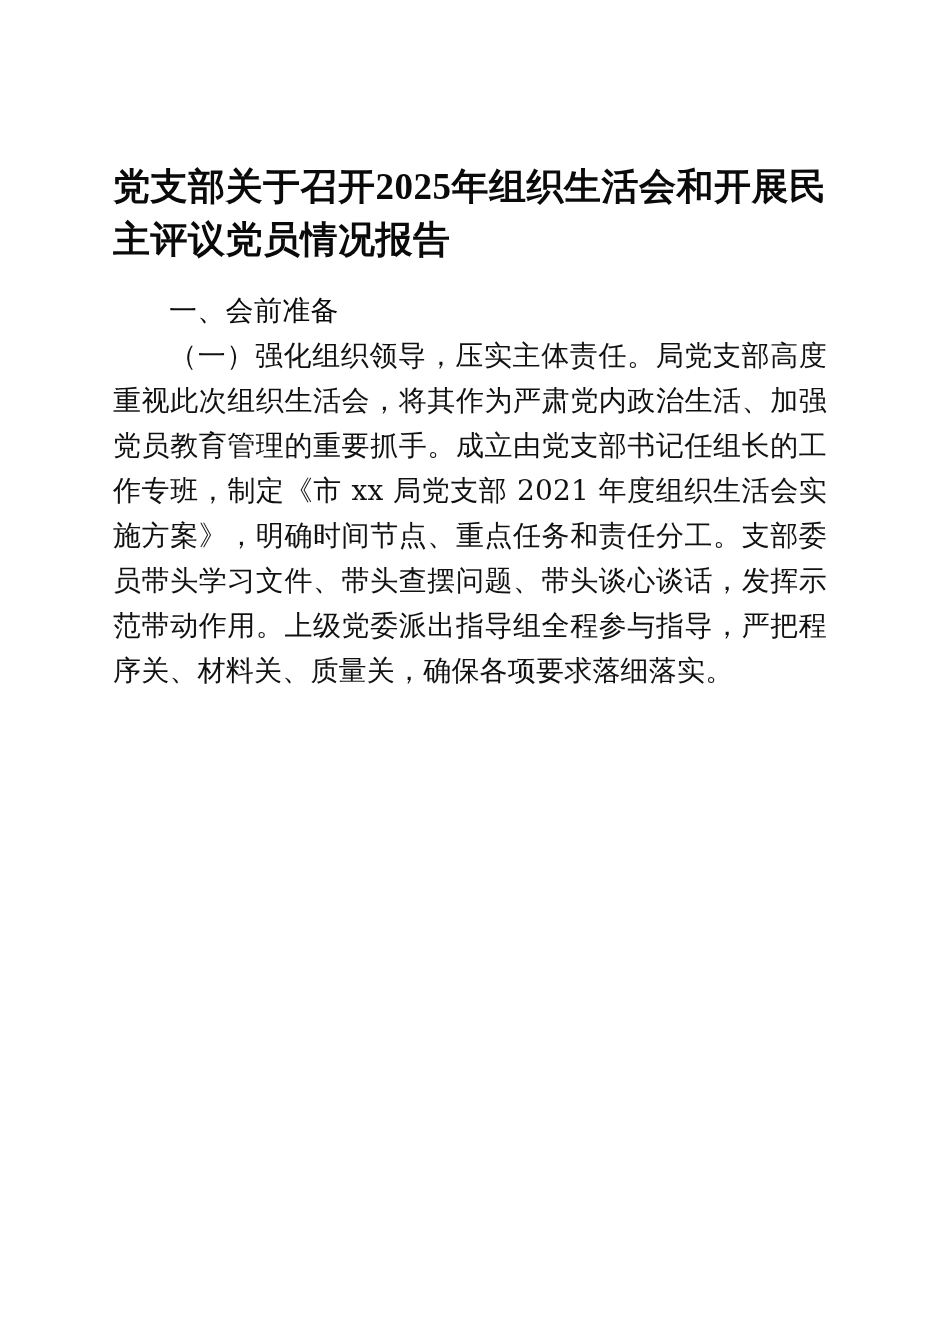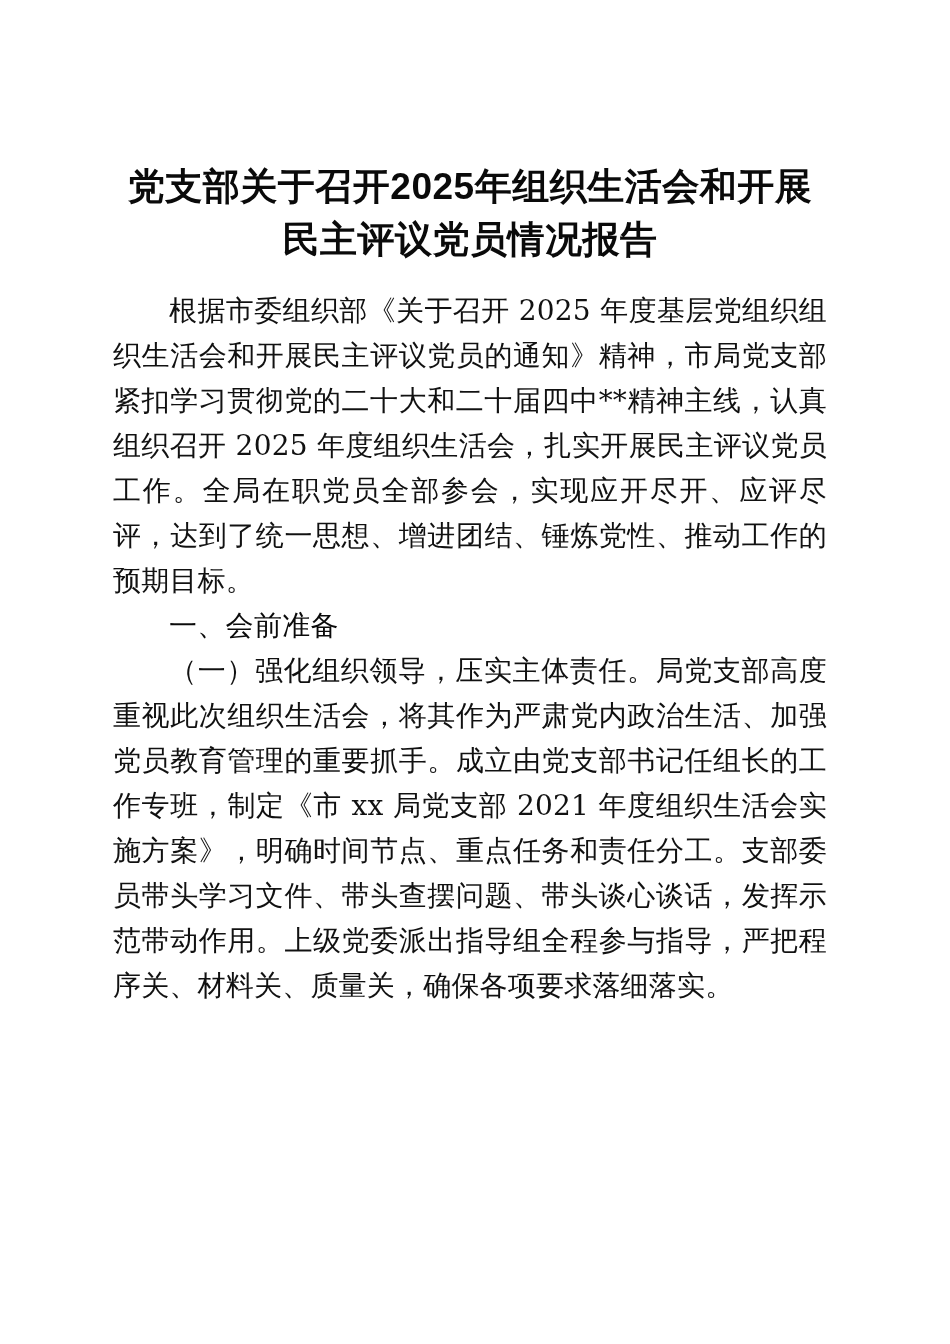--- a/index.html
+++ b/index.html
@@ -31,23 +31,22 @@
     width: 714px;
   }
 
   
   .doc-title {
     margin: 0;
     padding-top: 160px;
     font-size: 37px;
     line-height: 53px;
     font-weight: bold;
-    text-align: center;
     letter-spacing: 0.5px;
-    font-family: Liberation Sans, sans-serif;
+    font-family: Liberation Serif, serif;
     color: #0a0a0a;
   }
 
   
   .section-heading {
     margin: 0;
     font-size: 28px;
     line-height: 45px;
     font-weight: normal;
     text-indent: 2em;
@@ -75,21 +74,20 @@
 </head>
 <body>
 
 <div class="page">
   <div class="page-body">
 
     <h1 class="doc-title">党支部关于召开2025年组织生活会和开展民主评议党员情况报告</h1>
 
     <div class="spacer-lead"></div>
 
-    <p class="body-para">根据市委组织部《关于召开 2025 年度基层党组织组织生活会和开展民主评议党员的通知》精神，市局党支部紧扣学习贯彻党的二十大和二十届四中**精神主线，认真组织召开 2025 年度组织生活会，扎实开展民主评议党员工作。全局在职党员全部参会，实现应开尽开、应评尽评，达到了统一思想、增进团结、锤炼党性、推动工作的预期目标。</p>
 
     <h2 class="section-heading">一、会前准备</h2>
 
     <p class="body-para">（一）强化组织领导，压实主体责任。局党支部高度重视此次组织生活会，将其作为严肃党内政治生活、加强党员教育管理的重要抓手。成立由党支部书记任组长的工作专班，制定《市 xx 局党支部 2021 年度组织生活会实施方案》，明确时间节点、重点任务和责任分工。支部委员带头学习文件、带头查摆问题、带头谈心谈话，发挥示范带动作用。上级党委派出指导组全程参与指导，严把程序关、材料关、质量关，确保各项要求落细落实。</p>
 
 
   </div>
 </div>
 
 </body></html>

